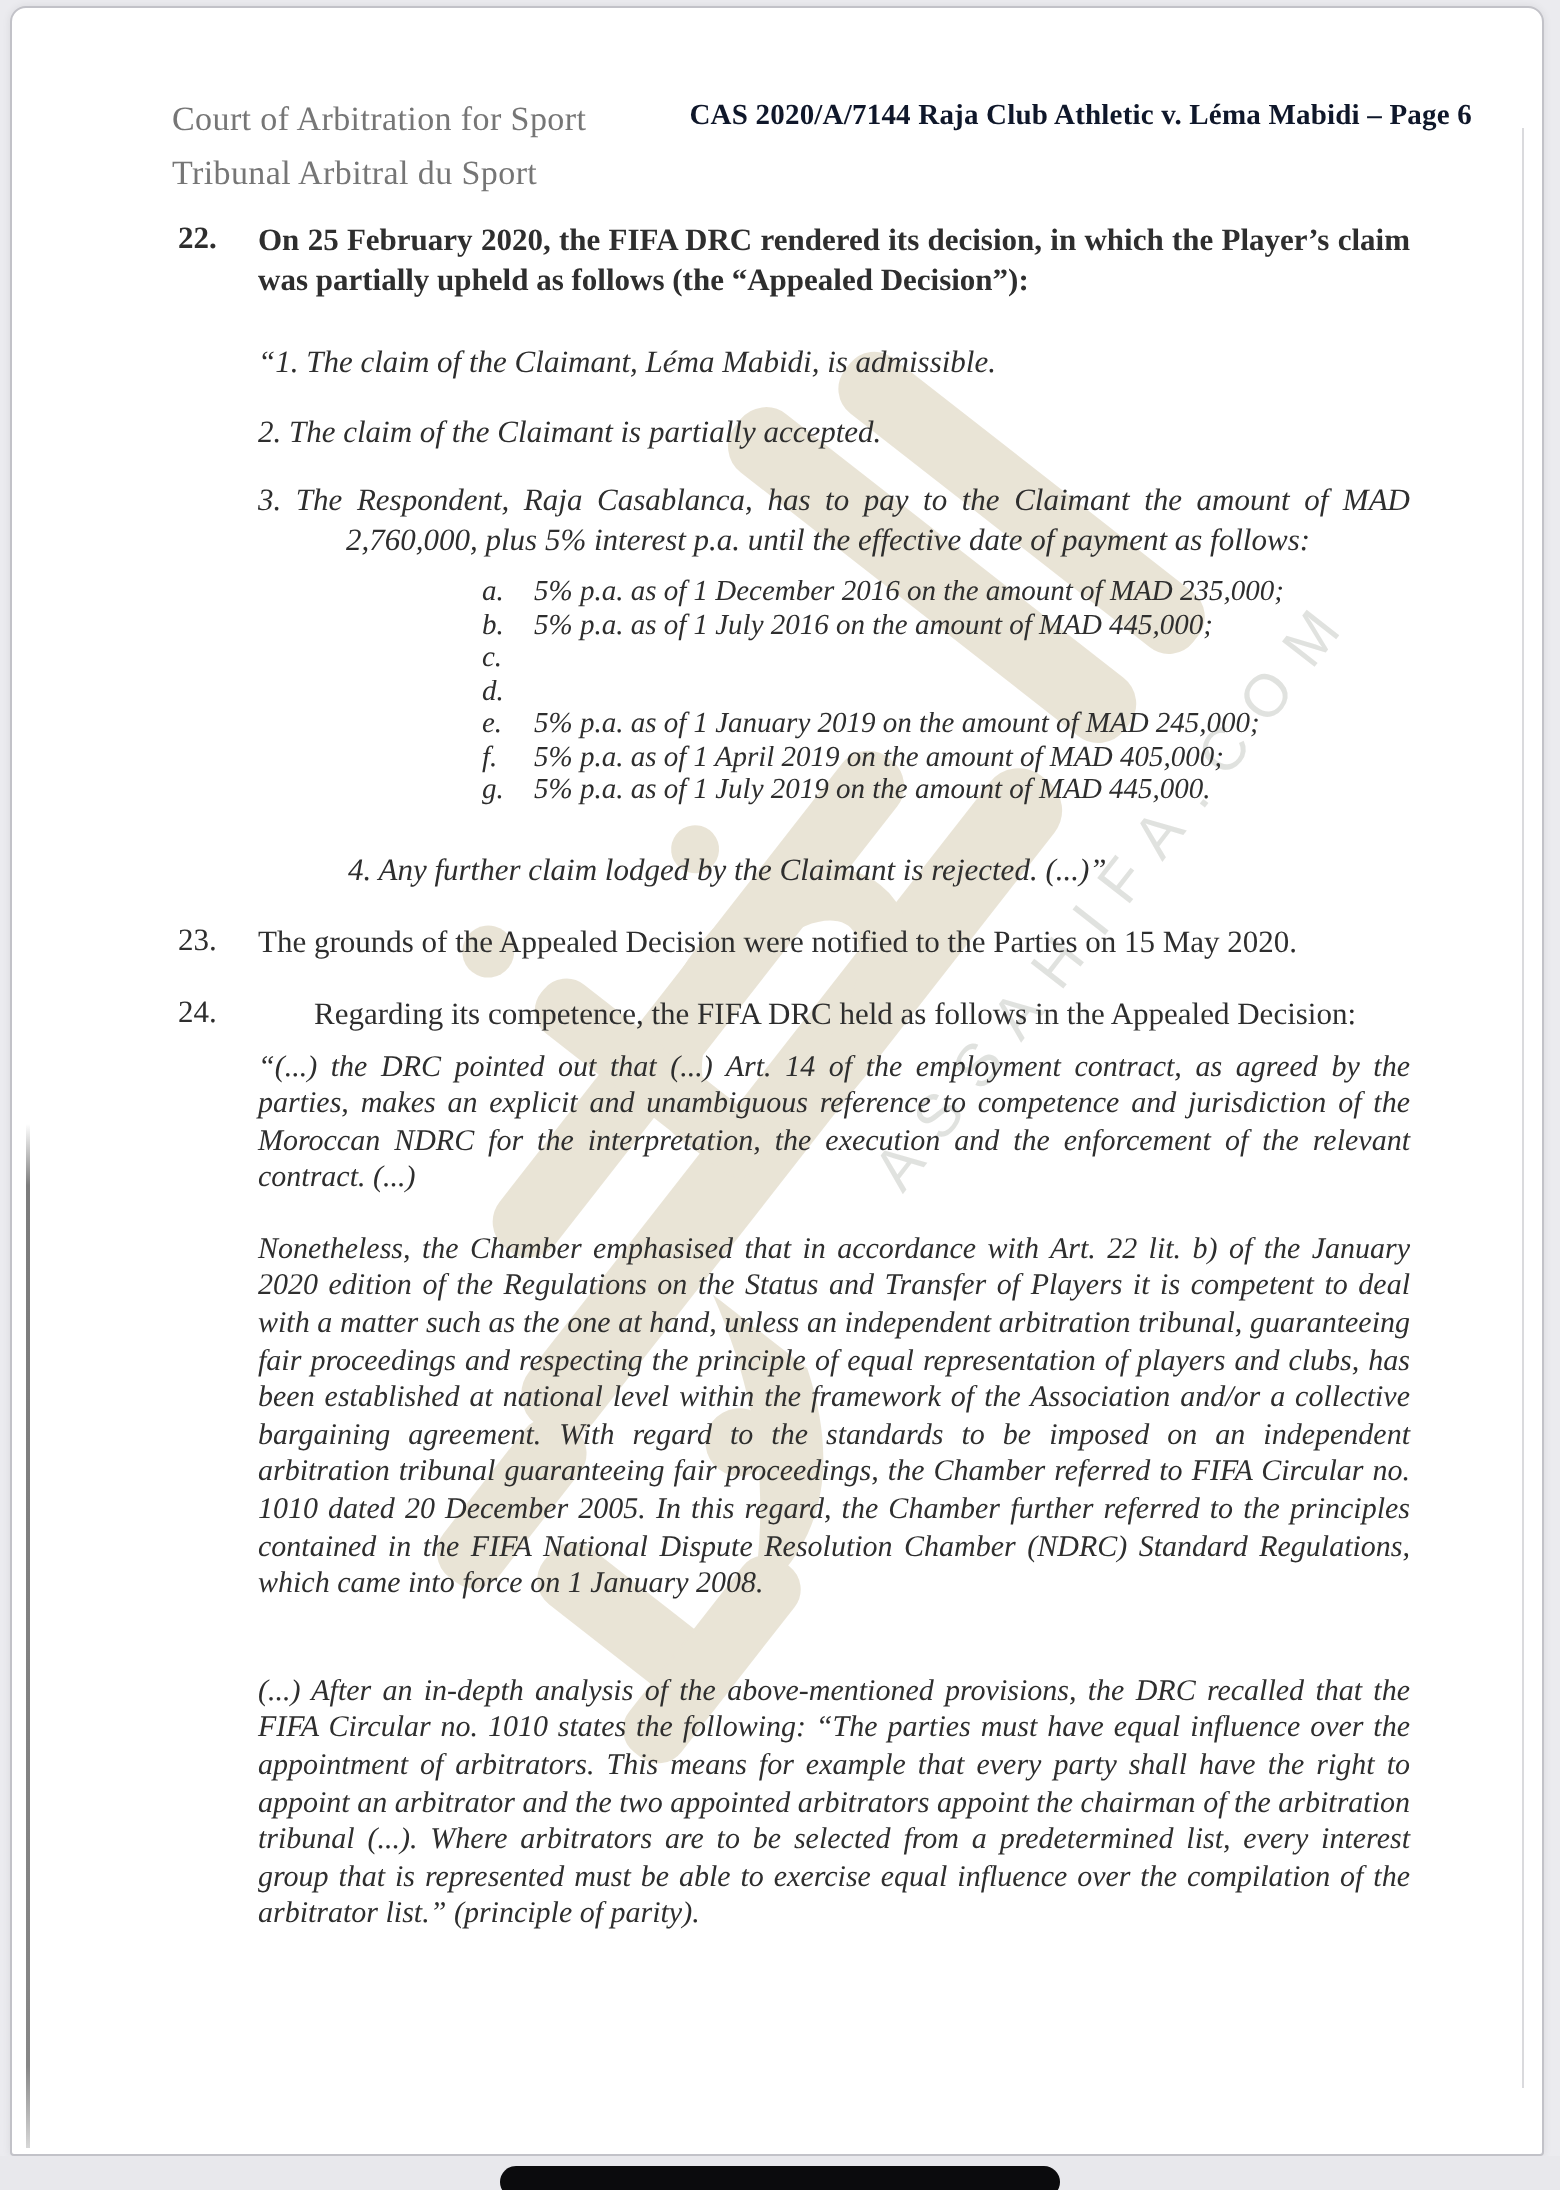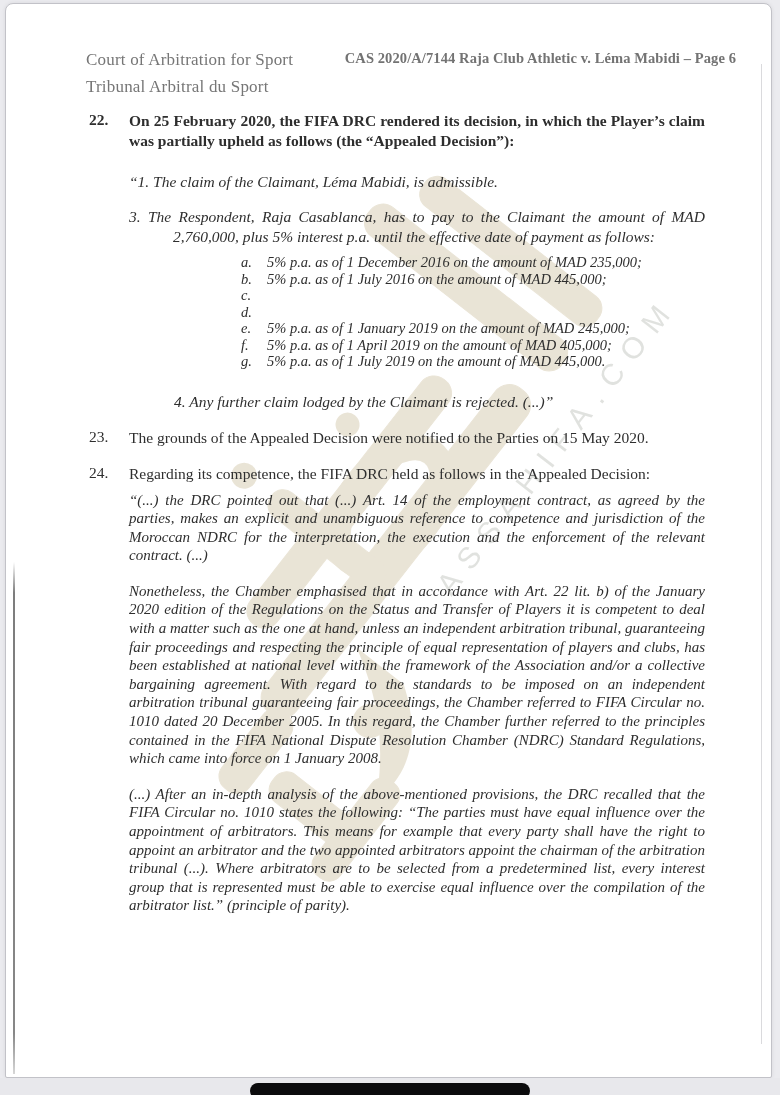--- a/index.html
+++ b/index.html
@@ -41,55 +41,55 @@
     background:#0b0b0d;border-radius:10px;
   }
   
   .hdr-left{
     position:absolute;left:80px;top:42px;
     font-size:17px;line-height:27px;color:#767676;
     letter-spacing:.2px;
   }
   .hdr-right{
     position:absolute;right:35px;top:46px;
-    font-size:14.5px;color:#737373;font-weight:600;
+    font-size:14.5px;color:#0f172a;font-weight:600;
     letter-spacing:.1px;
   }
   
   .content{
     position:absolute;left:83px;top:107px;width:618px;
     color:#2e2e2e;font-size:15.5px;
   }
   .num-para{display:flex;}
   .num-para .pnum{width:40px;flex:0 0 40px;}
   .num-para .ptext{width:576px;text-align:justify;line-height:20px;}
   .p22{margin-bottom:21px;font-weight:bold;}
   .p23{margin-bottom:16px;}
-  .p24{margin-bottom:7px;}
+  .p24{margin-bottom:7px;gap:28px;}
   .quote{
     margin-left:40px;width:576px;
     font-style:italic;text-align:justify;line-height:20px;
   }
   .q1{margin-bottom:15px;}
   .q2{margin-bottom:14px;}
   .q3{margin-bottom:7px;padding-left:44px;text-indent:-44px;width:532px;}
   .q4{margin-left:85px;width:531px;margin-bottom:16px;}
   .interest-list{margin-left:152px;margin-bottom:22px;}
   .interest-item{
     display:flex;font-style:italic;
     font-size:14.5px;line-height:16.5px;color:#2e2e2e;
   }
   .interest-item .ltr{width:26px;flex:0 0 26px;}
   .bigquote{
     margin-left:40px;width:576px;
     font-style:italic;text-align:justify;
     font-size:15px;line-height:18.6px;
   }
   .qa{margin-bottom:17px;}
-  .qb{margin-bottom:17px;}
+  .qb{margin-bottom:35px;}
 </style>
 </head>
 <body>
 
 <div class="sheet">
 
   <svg class="wm" viewBox="0 0 780 1095" xmlns="http://www.w3.org/2000/svg">
     <g transform="rotate(-52 390 560)" opacity="0.6">
       <g fill="#dcd3bc" stroke="#dcd3bc">
 
@@ -126,20 +126,21 @@
   <div class="hdr-right">CAS 2020/A/7144 Raja Club Athletic v. Léma Mabidi –  Page 6</div>
 
   <div class="content">
 
     <div class="num-para p22">
       <div class="pnum">22.</div>
       <div class="ptext">On 25 February 2020, the FIFA DRC rendered its decision, in which the Player’s claim was partially upheld as follows (the “Appealed Decision”):</div>
     </div>
 
     <div class="quote q1">“1.  The claim of the Claimant, Léma Mabidi, is admissible.</div>
+    <div class="quote q2">2. The claim of the Claimant is partially accepted.</div>
     <div class="quote q3">3. The Respondent, Raja Casablanca, has to pay to the Claimant the amount of MAD 2,760,000, plus 5% interest p.a. until the effective date of payment as follows:</div>
 
     <div class="interest-list">
       <div class="interest-item">
         <span class="ltr">a.</span>
         <span>5% p.a. as of 1 December 2016 on the amount of MAD 235,000;</span>
       </div>
       <div class="interest-item">
         <span class="ltr">b.</span>
         <span>5% p.a. as of 1 July 2016 on the amount of MAD 445,000;</span>

